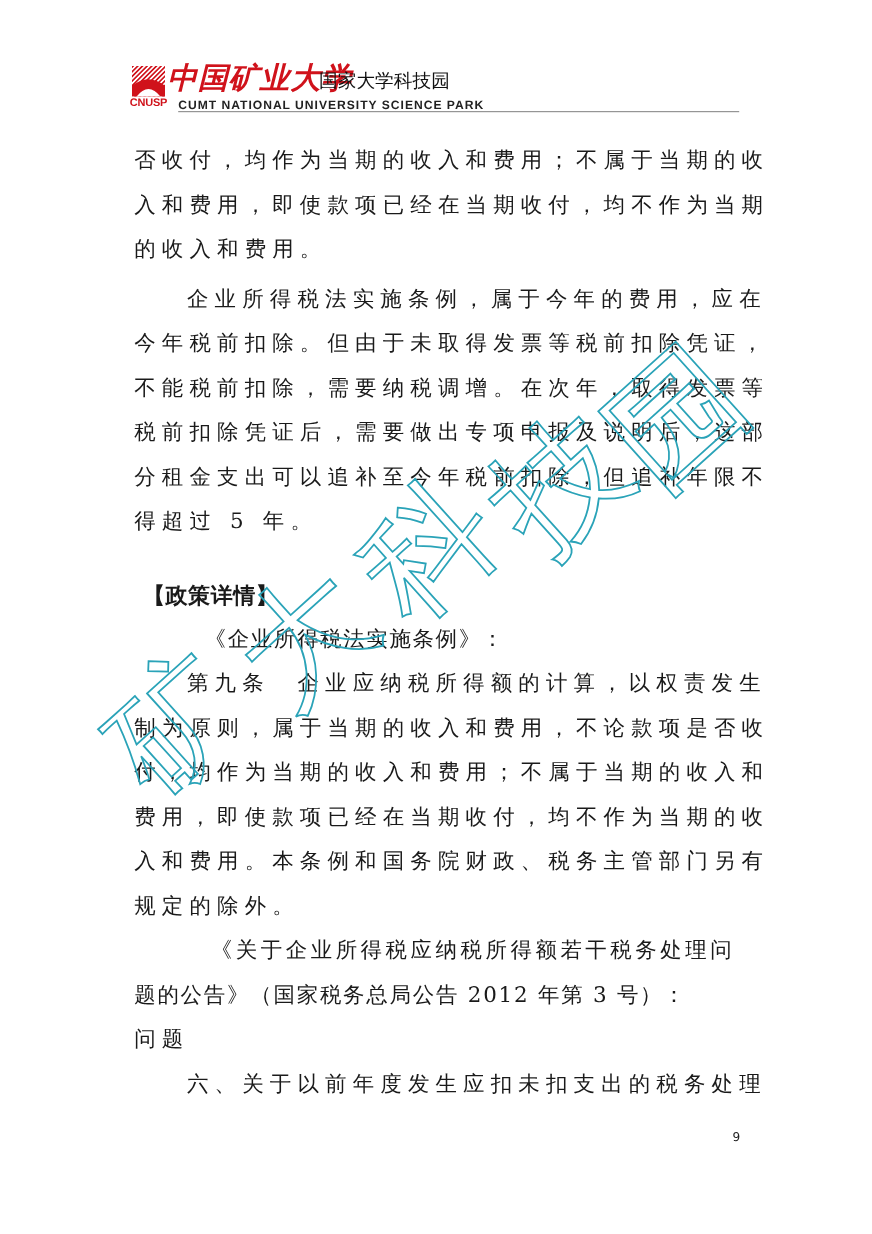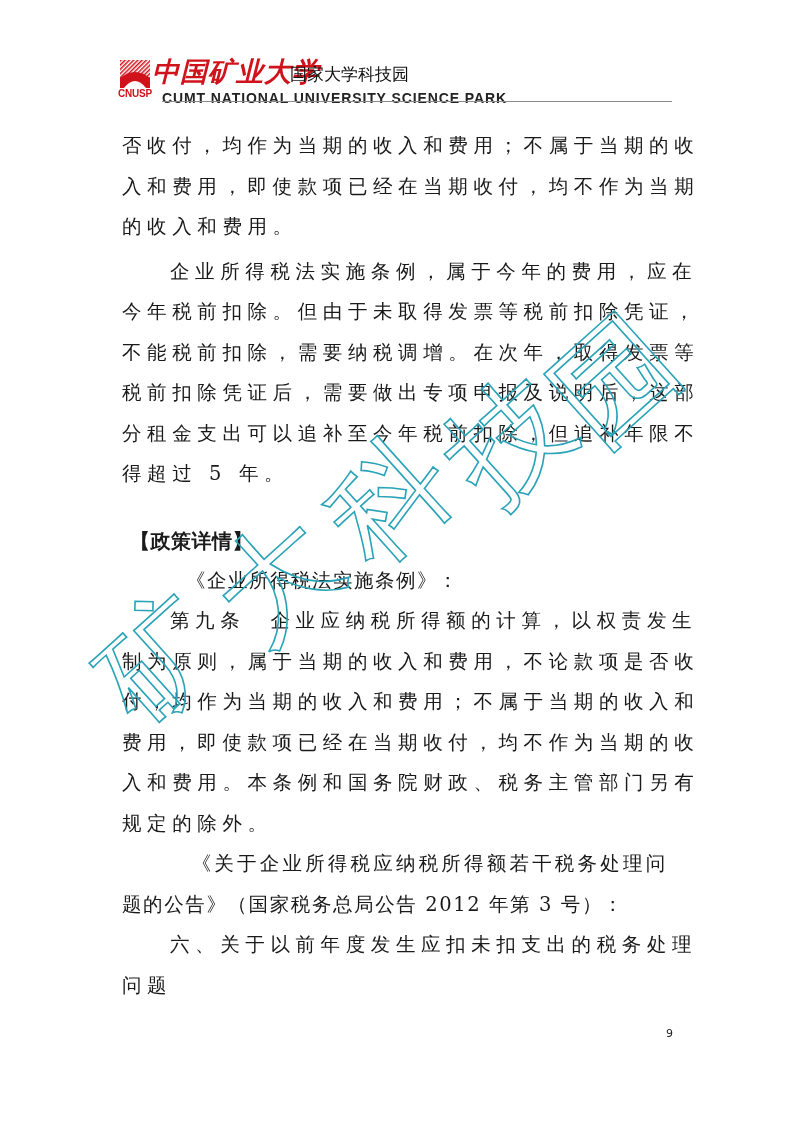--- a/index.html
+++ b/index.html
@@ -8,21 +8,21 @@
 
   .header { position: absolute; left: 118px; top: 56px; width: 556px; height: 48px; }
   .logo-icon { position: absolute; left: 2px; top: 4px; width: 30px; height: 28px; overflow: hidden; }
   .logo-cnusp { position: absolute; left: 0px; top: 32px; font-family: "Liberation Sans", sans-serif;
                 font-weight: bold; font-size: 10px; color: #d0121b; letter-spacing: -0.2px; }
   .logo-cn { position: absolute; left: 34px; top: 0px; font-family: "DejaVu Serif", serif; font-style: italic;
              font-weight: bold; font-size: 27px; color: #d0121b; letter-spacing: 1px; line-height: 32px; text-align: center; }
   .logo-park { position: absolute; left: 172px; top: 9px; font-family: Liberation Mono, monospace;
                font-size: 17px; color: #111; line-height: 22px; }
   .logo-en { position: absolute; left: 44px; top: 34px; font-family: "Liberation Sans", sans-serif;
-             font-weight: bold; font-size: 14px; color: #222; letter-spacing: 0.9px; }
+             font-weight: bold; font-size: 11px; color: #222; letter-spacing: 0.9px; }
   .header-rule { position: absolute; left: 44px; top: 45px; width: 510px; height: 1px; background: #8a8a8a; }
 
   .content { position: absolute; left: 122px; top: 126px; width: 552px; }
   .p { font-size: 19.5px; line-height: 40.5px; letter-spacing: 5.6px; margin: 0; white-space: nowrap; }
   .indent { padding-left: 48px; }
   .indent-sm { padding-left: 64px; }
   .section { font-family: "DejaVu Sans", sans-serif; font-weight: bold; font-size: 20px; line-height: 40px;
              margin: 26px 0 0 8px; letter-spacing: 0.5px; }
 
   .page-num { position: absolute; left: 666px; top: 1027px; font-family: "DejaVu Sans", sans-serif; font-size: 11px; color: #222; }
@@ -76,22 +76,22 @@
     <p class="p">付，均作为当期的收入和费用；不属于当期的收入和</p>
     <p class="p">费用，即使款项已经在当期收付，均不作为当期的收</p>
     <p class="p">入和费用。本条例和国务院财政、税务主管部门另有</p>
     <p class="p">规定的除外。</p>
   </div>
   <div>
     <p class="p indent-sm" style="letter-spacing:3.2px;text-align:center;">《关于企业所得税应纳税所得额若干税务处理问</p>
     <p class="p" style="letter-spacing:1.6px;">题的公告》（国家税务总局公告 2012 年第 3 号）：</p>
   </div>
   <div>
+    <p class="p">问题</p>
     <p class="p indent">六、关于以前年度发生应扣未扣支出的税务处理</p>
-    <p class="p">问题</p>
   </div>
 </div>
 
 <div class="watermark">
   <span style="left:100px; top:600px;">矿</span>
   <span style="left:218px; top:520px;">大</span>
   <span style="left:330px; top:440px;">科</span>
   <span style="left:450px; top:380px;">技</span>
   <span style="left:555px; top:320px;">园</span>
 </div>

